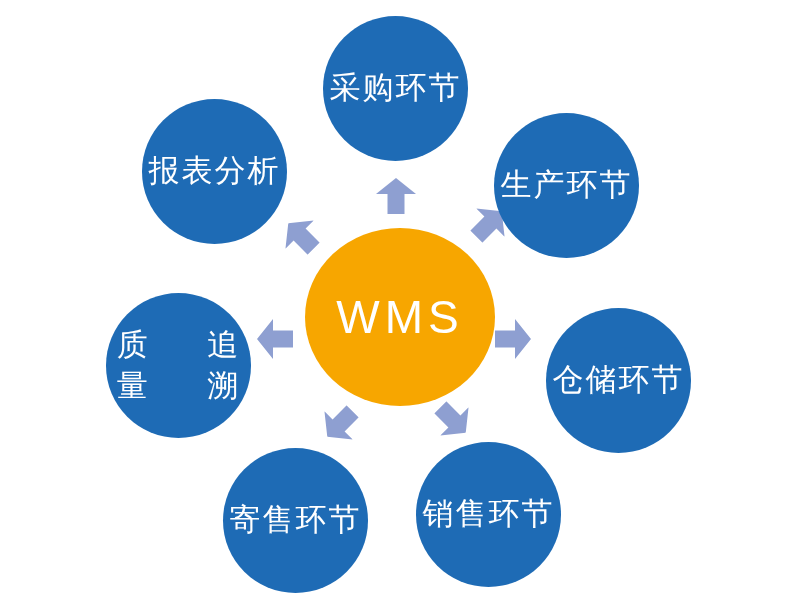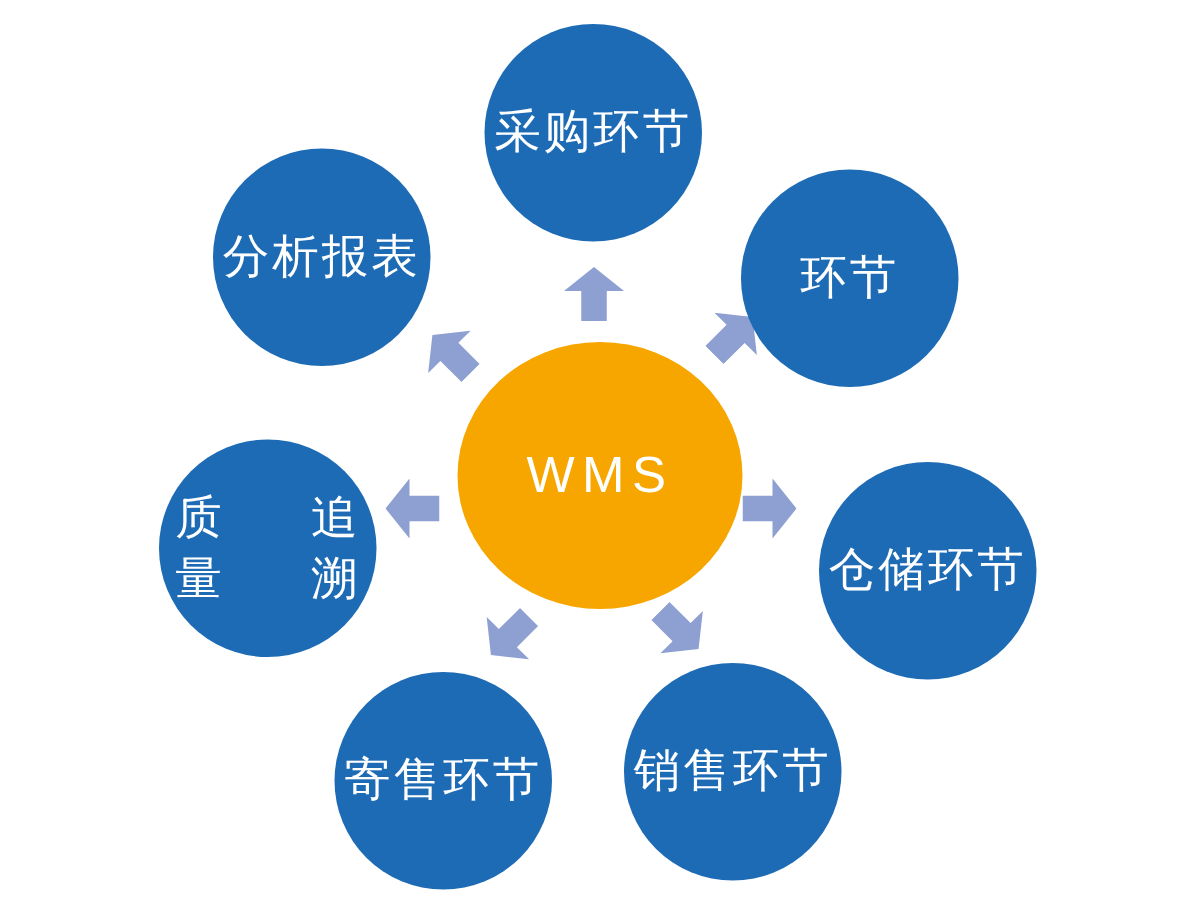--- a/index.html
+++ b/index.html
@@ -30,21 +30,21 @@
     height: 145px;
     background: #1E6BB5;
     font-size: 31px;
     line-height: 1.32;
     letter-spacing: 2px;
   }
   .center-node {
     width: 190px;
     height: 178px;
     background: #F7A600;
-    font-size: 34px;
+    font-size: 46px;
     letter-spacing: 5px;
   }
   .arrow {
     position: absolute;
     width: 40px;
     height: 36px;
   }
   .arrow svg {
     display: block;
     width: 100%;
@@ -95,20 +95,21 @@
   <div class="node center-node" style="left:305px; top:228px;">
     <span>WMS</span>
   </div>
 
   <div class="node blue-node" style="left:323px; top:16px;">
     <div>采购</div>
     <div>环节</div>
   </div>
 
   <div class="node blue-node" style="left:494px; top:113px;">
+    <div>生产</div>
     <div>环节</div>
   </div>
 
   <div class="node blue-node" style="left:546px; top:308px;align-items:center;">
     <div>仓储</div>
     <div>环节</div>
   </div>
 
   <div class="node blue-node" style="left:416px; top:442px;text-align:center;">
     <div>销售</div>
@@ -119,17 +120,17 @@
     <div>寄售</div>
     <div>环节</div>
   </div>
 
   <div class="node blue-node" style="left:106px; top:293px;gap:36px;">
     <div>质量</div>
     <div>追溯</div>
   </div>
 
   <div class="node blue-node" style="left:142px; top:99px;">
+    <div>报表</div>
     <div>分析</div>
-    <div>报表</div>
   </div>
 
 </div>
 
 </body></html>

